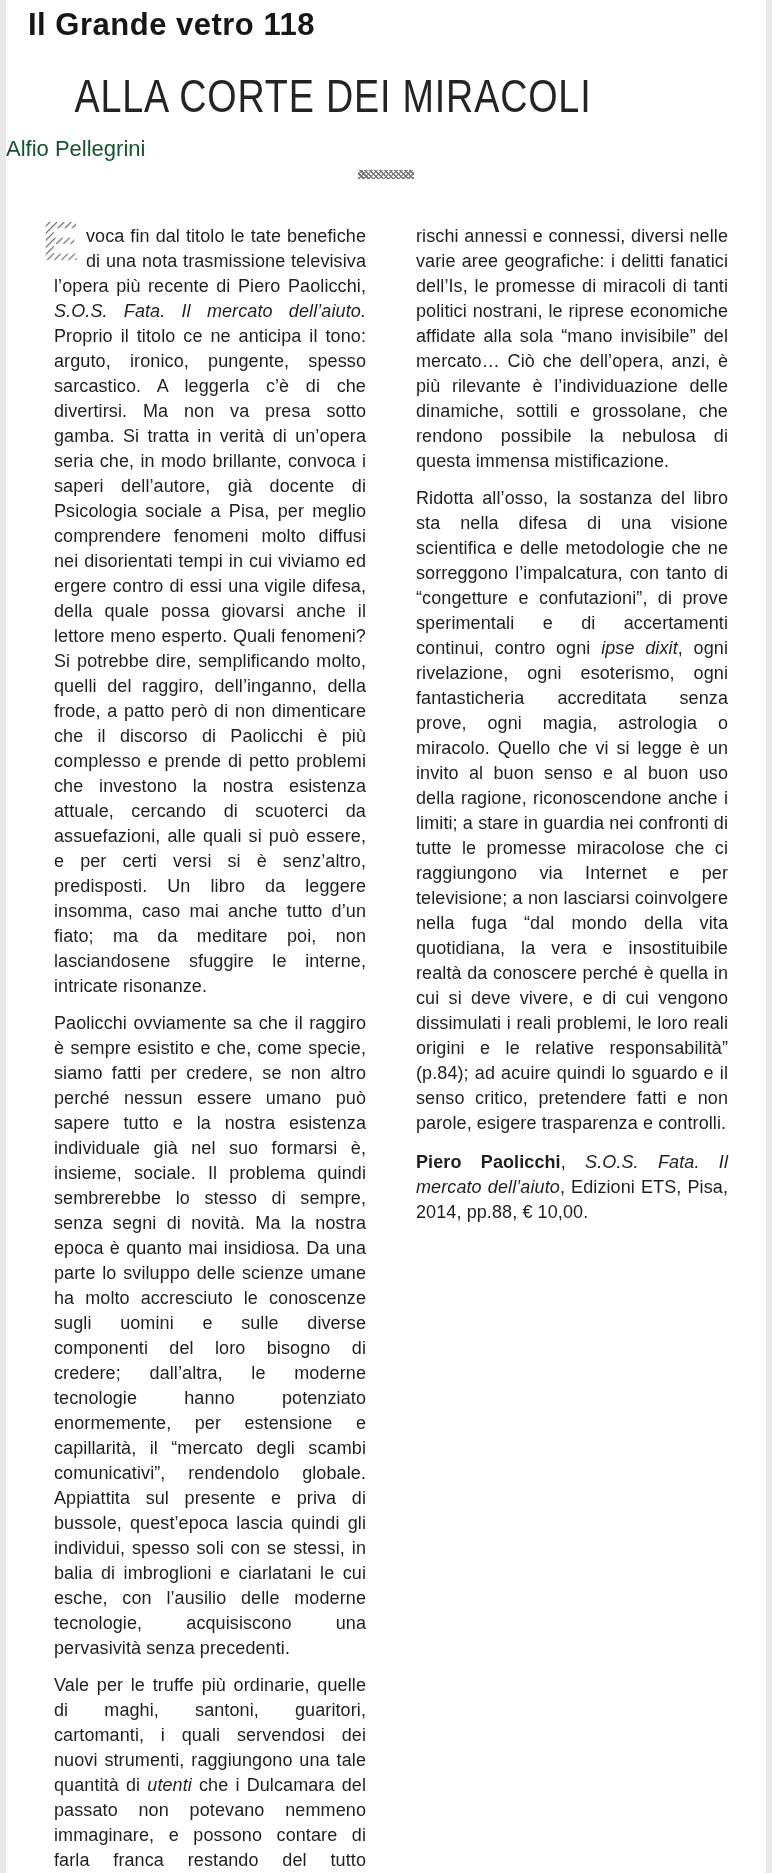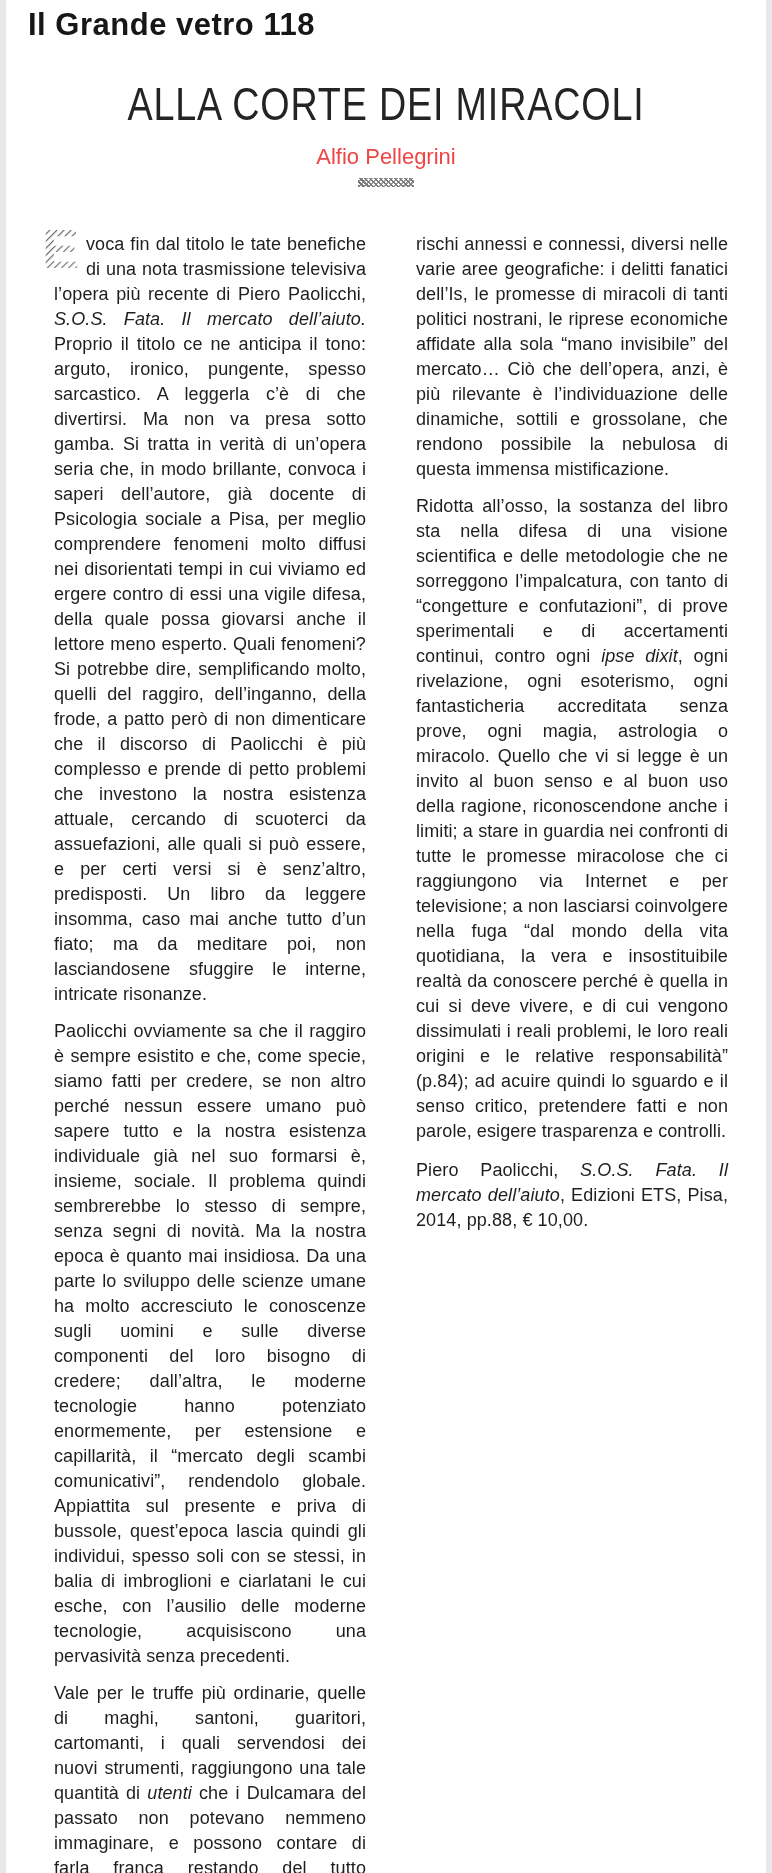--- a/index.html
+++ b/index.html
@@ -5,44 +5,44 @@
   html,body{margin:0;padding:0;background:#e8e8e8;}
   .page{
     width:760px;height:1873px;background:#ffffff;color:#1e1e1e;
     font-family:"Liberation Sans",sans-serif;position:relative;overflow:hidden;
     margin:0 auto;box-sizing:border-box;
   }
   .masthead{
     font-size:31px;font-weight:bold;letter-spacing:.5px;color:#171717;
     padding:7px 0 0 22px;margin:0;
   }
-  .title-block{text-align:center;margin-top:34px;}
+  .title-block{text-align:left;margin-top:26px;}
   .article-title{
     font-size:46px;font-weight:400;color:#242424;margin:0;
     letter-spacing:1px;transform:scaleX(.82);transform-origin:center;
     white-space:nowrap;
   }
-  .article-author{font-size:22px;color:#ef4444;margin-top:13px;}
+  .article-author{font-size:22px;color:#14532d;margin-top:13px;}
   .hatch-bar{
     width:56px;height:9px;margin:8px auto 0;
     background:
       repeating-linear-gradient(45deg,#7a7a7a 0 1.5px,transparent 1.5px 3.5px),
       repeating-linear-gradient(-45deg,#9a9a9a 0 1.5px,transparent 1.5px 3.5px);
   }
   .columns{
     display:flex;gap:26px;padding:0 26px 0 36px;margin-top:33px;
   }
   .column{
     width:342px;font-size:18px;line-height:25px;text-align:justify;
     color:#1e1e1e;letter-spacing:.1px;
   }
   .column p{margin:12px;}
   .column p.citation{margin-top:14px;}
   .italic{font-style:italic;}
-  .bold{font-weight:normal;}
+  .bold{font-weight:bold;}
   .regular{font-style:normal;}
   .dropcap{
     float:left;width:36px;height:47px;margin:3px 8px 0 0;
   }
 </style>
 </head>
 <body>
 
 <div class="page">
 

